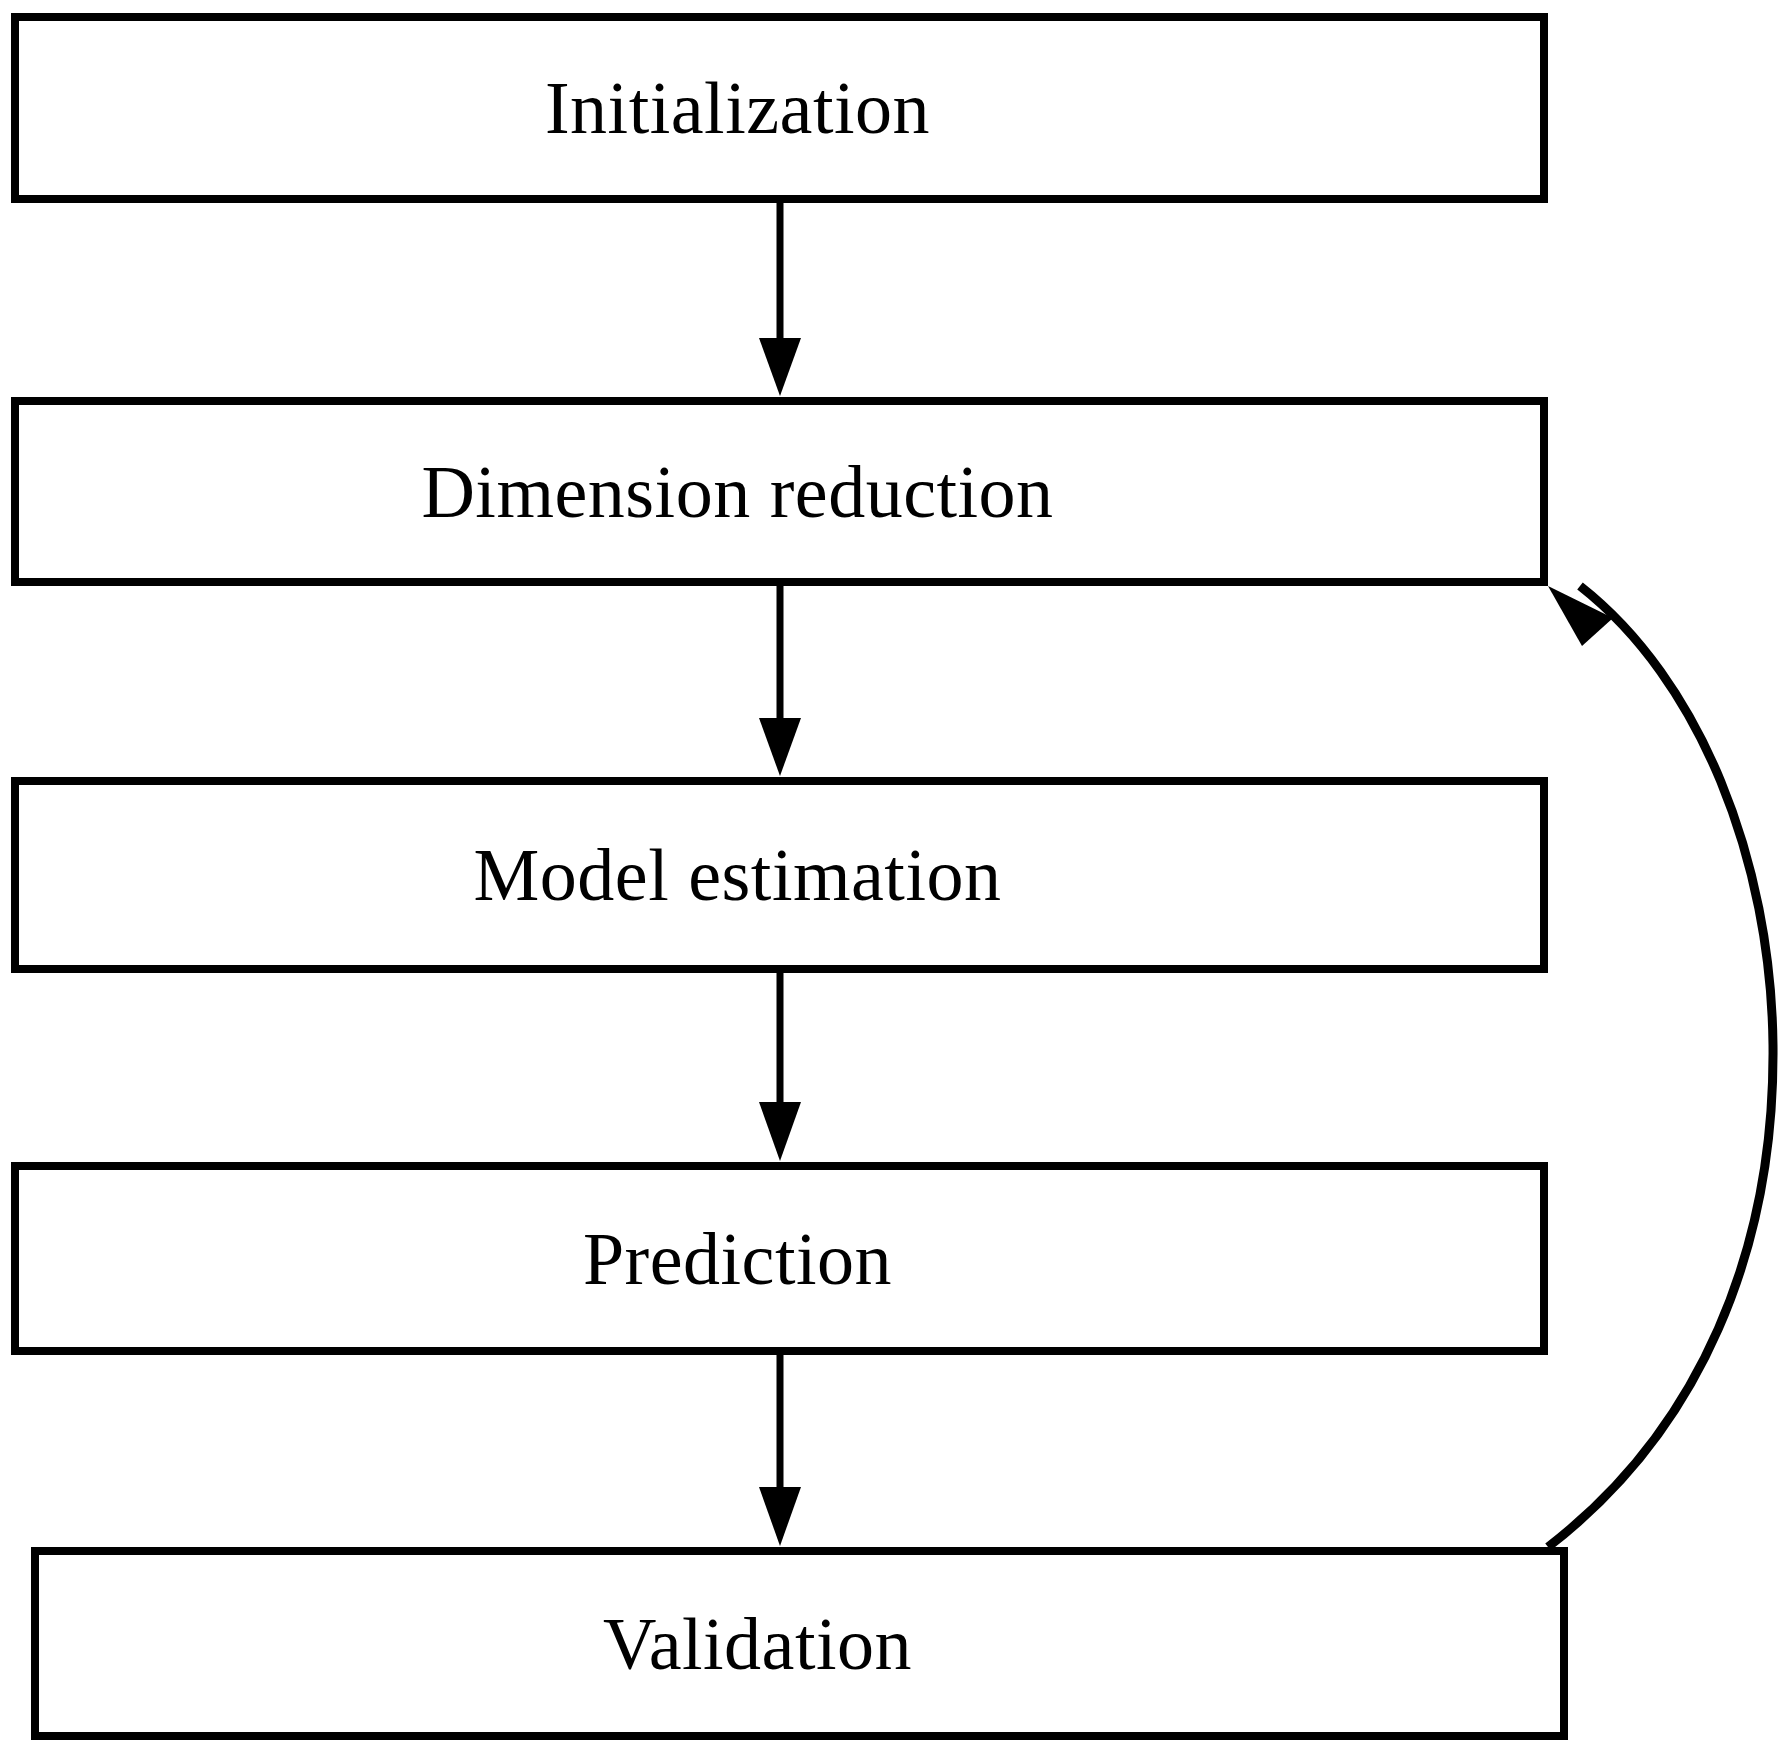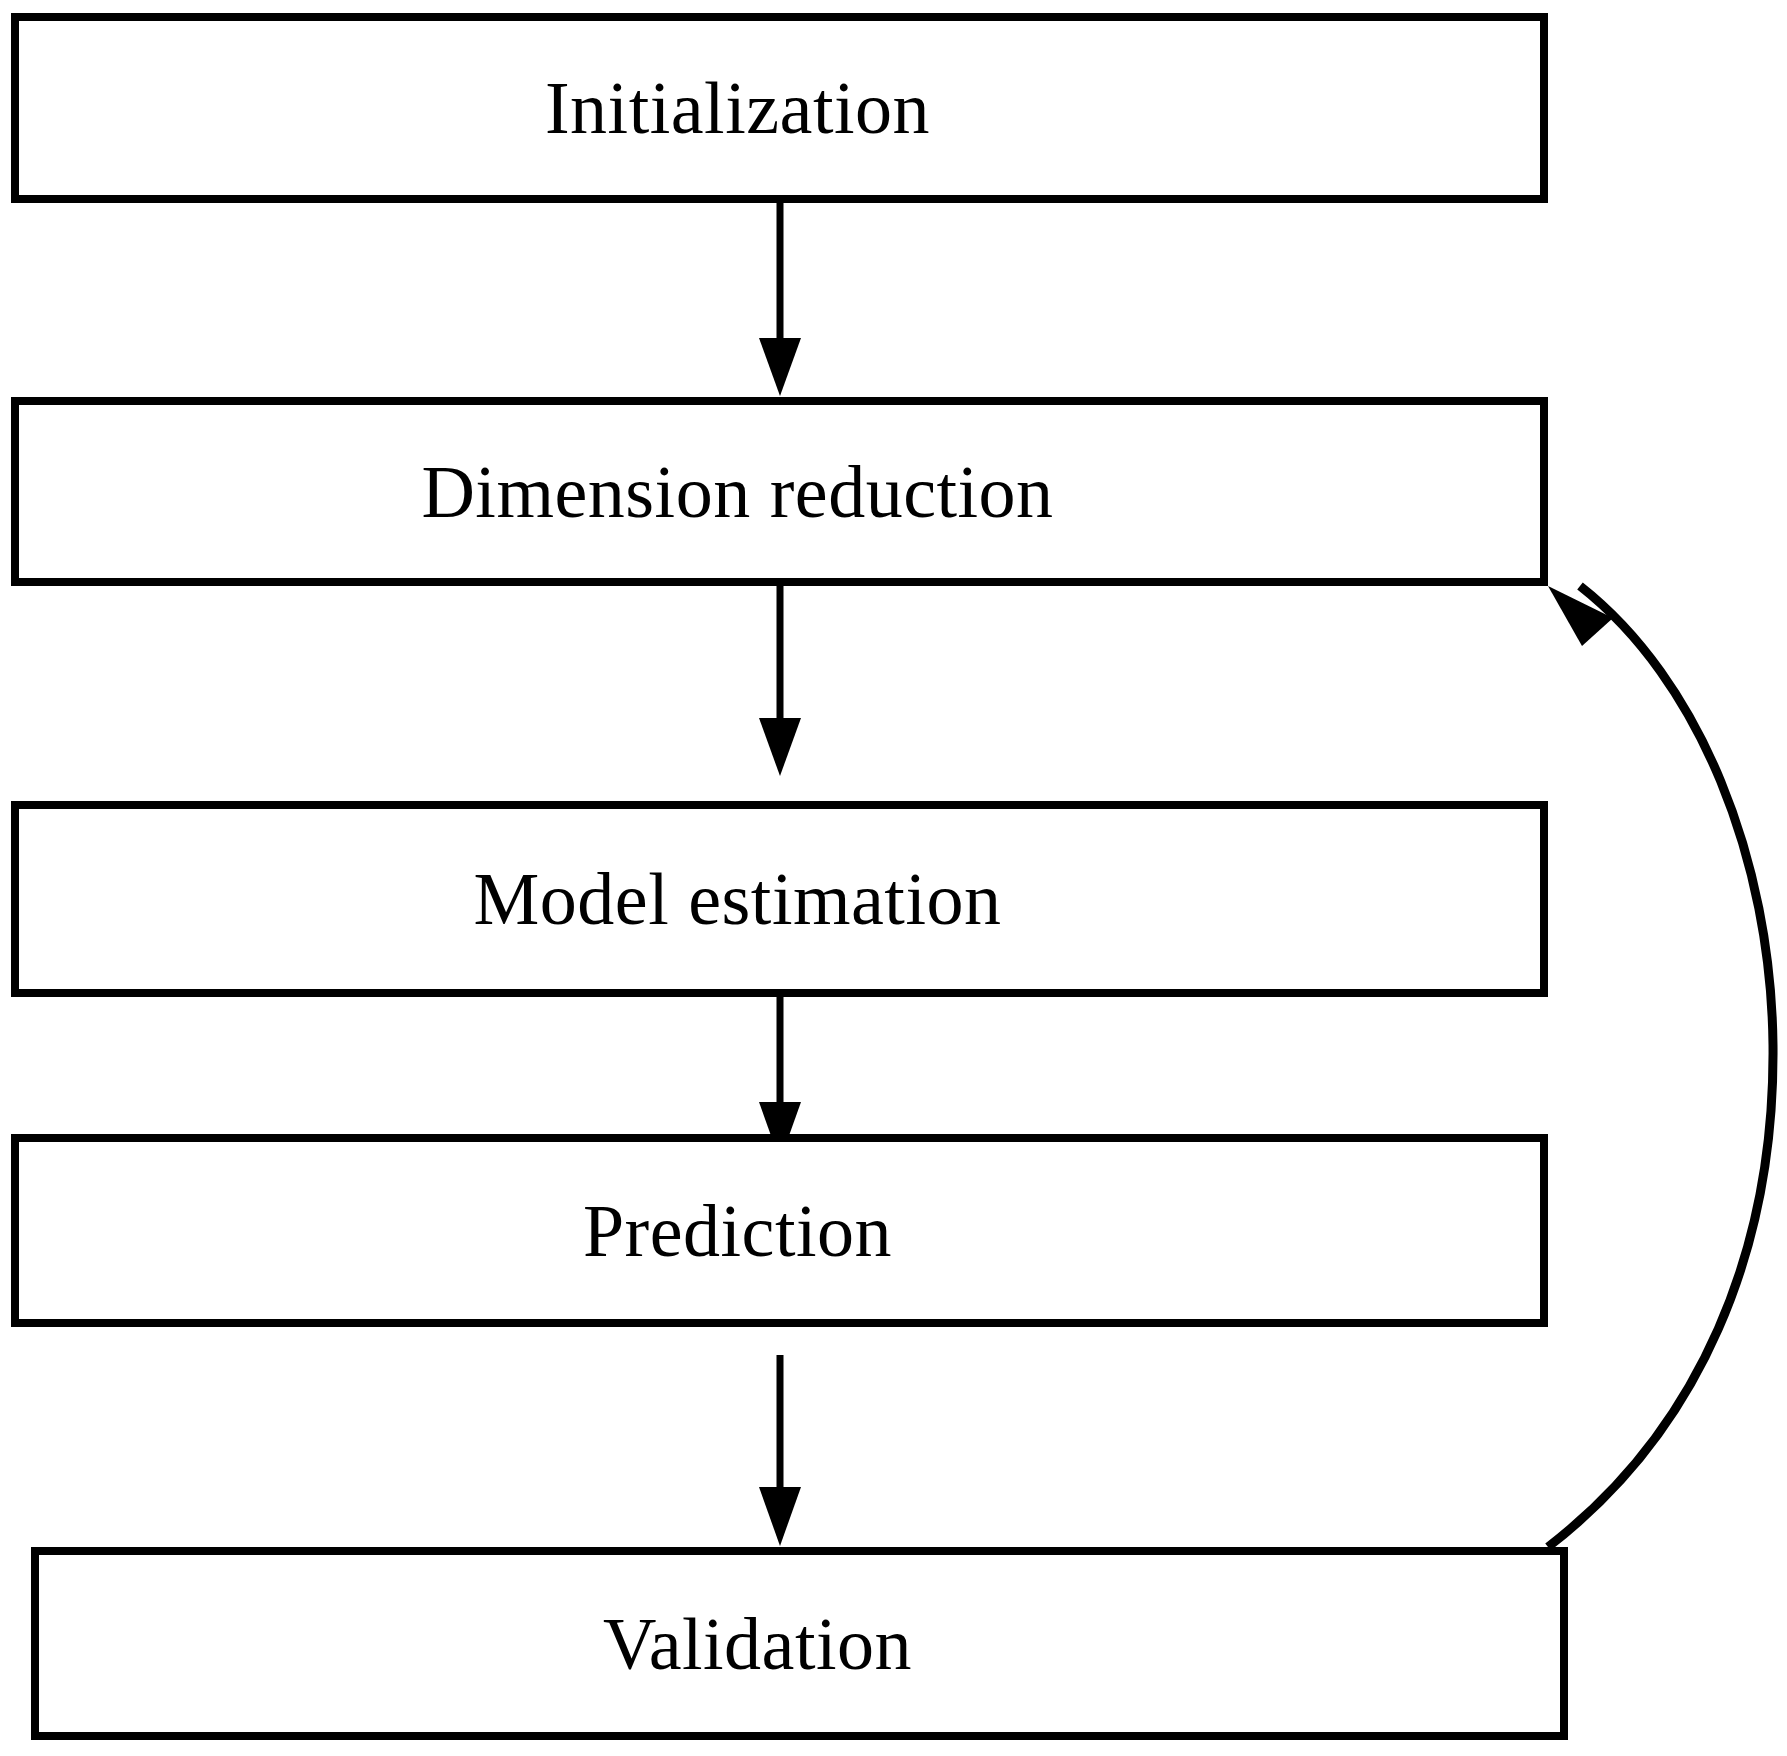--- a/index.html
+++ b/index.html
@@ -80,25 +80,25 @@
   </svg>
 
   <div class="node-box" style="left:11px; top:13px; width:1537px; height:190px;">
     <span class="node-label">Initialization</span>
   </div>
 
   <div class="node-box" style="left:11px; top:397px; width:1537px; height:189px;">
     <span class="node-label">Dimension reduction</span>
   </div>
 
-  <div class="node-box" style="left:11px; top:777px; width:1537px; height:196px;margin-top:24px;">
+  <div class="node-box" style="left:11px; top:777px; width:1537px; height:196px;">
     <span class="node-label">Model estimation</span>
   </div>
 
-  <div class="node-box" style="left:11px; top:1134px; width:1537px; height:193px;">
+  <div class="node-box" style="left:11px; top:1162px; width:1537px; height:193px;">
     <span class="node-label">Prediction</span>
   </div>
 
   <div class="node-box" style="left:11px; top:1547px; width:1537px; height:193px;margin-left:20px;">
     <span class="node-label">Validation</span>
   </div>
 
 </div>
 
 </body></html>

